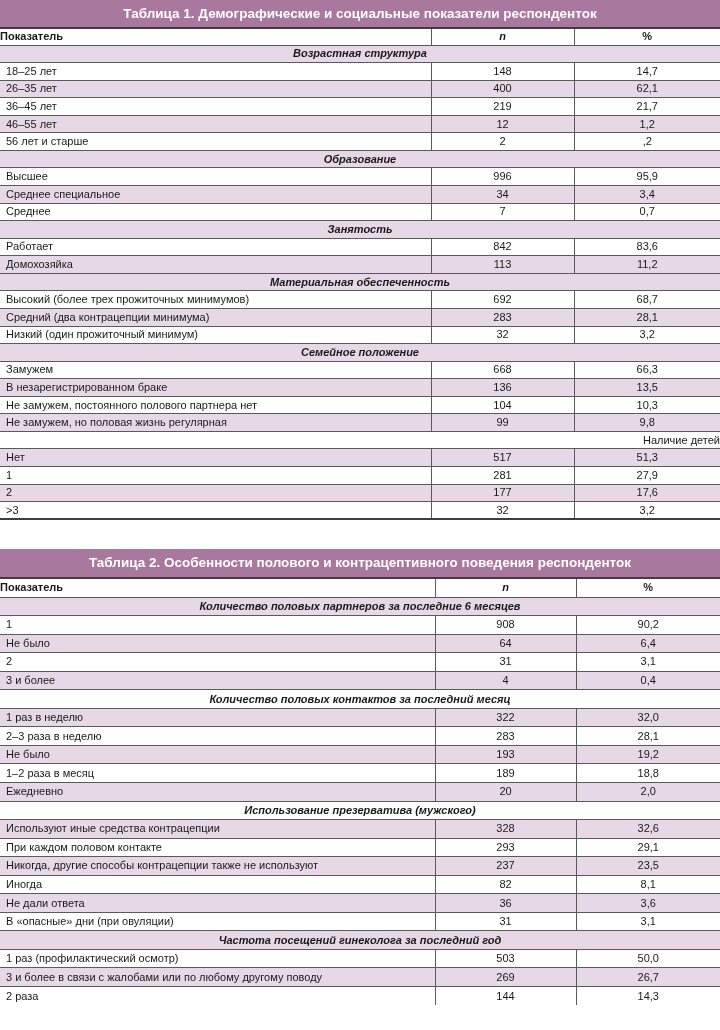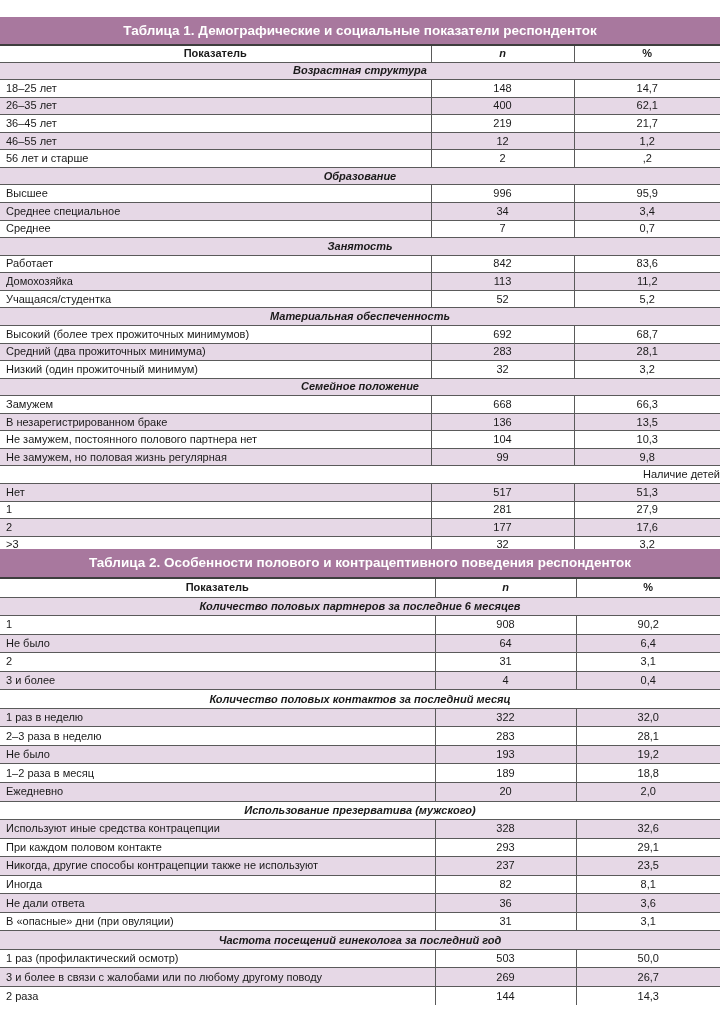--- a/index.html
+++ b/index.html
@@ -1,27 +1,27 @@
 <!DOCTYPE html>
 <html><head>
 <meta charset="utf-8">
 <style>
   html, body { margin: 0; padding: 0; background: #ffffff; }
   body { width: 720px; height: 1030px; overflow: hidden; font-family: "Liberation Sans", sans-serif; color: #1a1a1a; position: relative; }
   .tbl { position: absolute; left: 0; width: 720px; border-collapse: collapse; table-layout: fixed; }
   .tbl td { padding: 0 0 0 6px; font-size: 11px; line-height: 1; white-space: nowrap; overflow: hidden; border-top: 1px solid #5a5a5a; vertical-align: middle; }
   .tbl .title-row td { background: #a8789e; color: #ffffff; font-weight: bold; font-size: 13.5px; text-align: center; border-top: none; border-bottom: 2px solid #3e3e3e; padding: 0; }
-  .tbl .colhead td { font-weight: bold; text-align: center; padding: 0; border-top: none; }
+  .tbl .colhead td { font-weight: bold; padding: 0; border-top: none; }
   .tbl .colhead td.n { font-style: italic; }
   .tbl td.num { text-align: center; padding: 0; border-left: 1px solid #5a5a5a; }
   .tbl tr.sec td { text-align: center; font-weight: bold; font-style: italic; padding: 0; }
   .tbl tr.plain td { border-left: none; text-align: right; }
   .tbl tr.lav td { background: #e6d8e6; }
   .tbl tr.last td { border-bottom: 2px solid #3e3e3e; }
-  #t1 { top: 17px; }
+  #t1 { top: 0; }
   #t1 col.c1 { width: 431px; }
   #t1 col.c2 { width: 143px; }
   #t1 .title-row { height: 28px; }
   #t1 .colhead { height: 17px; }
   #t1 tr.r { height: 17.57px; }
   #t2 { top: 549px; }
   #t2 col.c1 { width: 435px; }
   #t2 col.c2 { width: 141px; }
   #t2 .title-row { height: 29px; }
   #t2 .colhead { height: 19px; }
@@ -97,35 +97,30 @@
       <tr class="r data">
         <td>Работает</td>
         <td class="num">842</td>
         <td class="num">83,6</td>
       </tr>
       <tr class="r data lav">
         <td>Домохозяйка</td>
         <td class="num">113</td>
         <td class="num">11,2</td>
       </tr>
-      <tr class="r data">
-        <td>Учащаяся/студентка</td>
-        <td class="num">52</td>
-        <td class="num">5,2</td>
-      </tr>
       <tr class="r sec lav">
         <td colspan="3">Материальная обеспеченность</td>
       </tr>
       <tr class="r data">
         <td>Высокий (более трех прожиточных минимумов)</td>
         <td class="num">692</td>
         <td class="num">68,7</td>
       </tr>
       <tr class="r data lav">
-        <td>Средний (два прожиточных минимума)</td>
+        <td>Средний (два контрацепции минимума)</td>
         <td class="num">283</td>
         <td class="num">28,1</td>
       </tr>
       <tr class="r data">
         <td>Низкий (один прожиточный минимум)</td>
         <td class="num">32</td>
         <td class="num">3,2</td>
       </tr>
       <tr class="r sec lav">
         <td colspan="3">Семейное положение</td>

